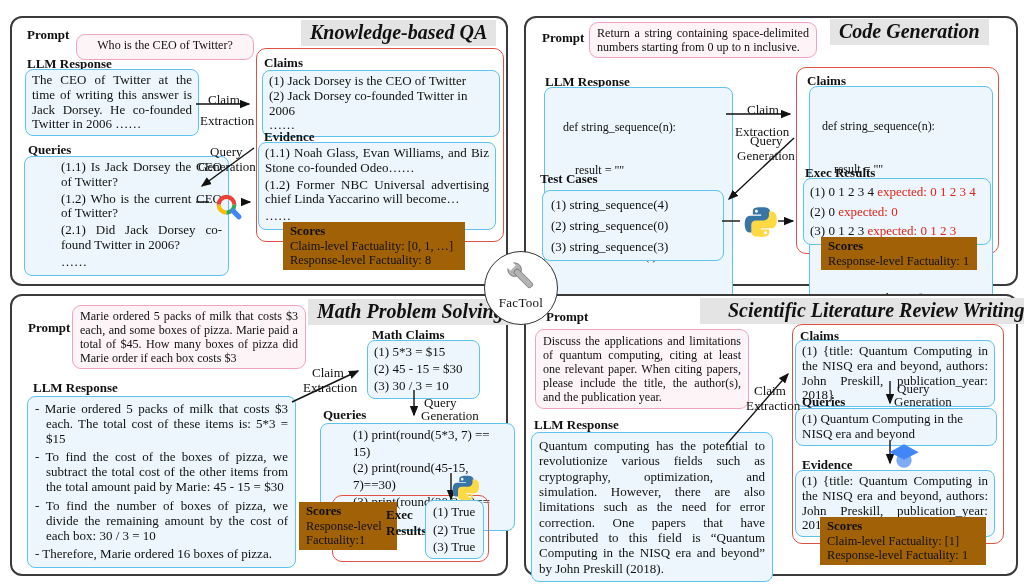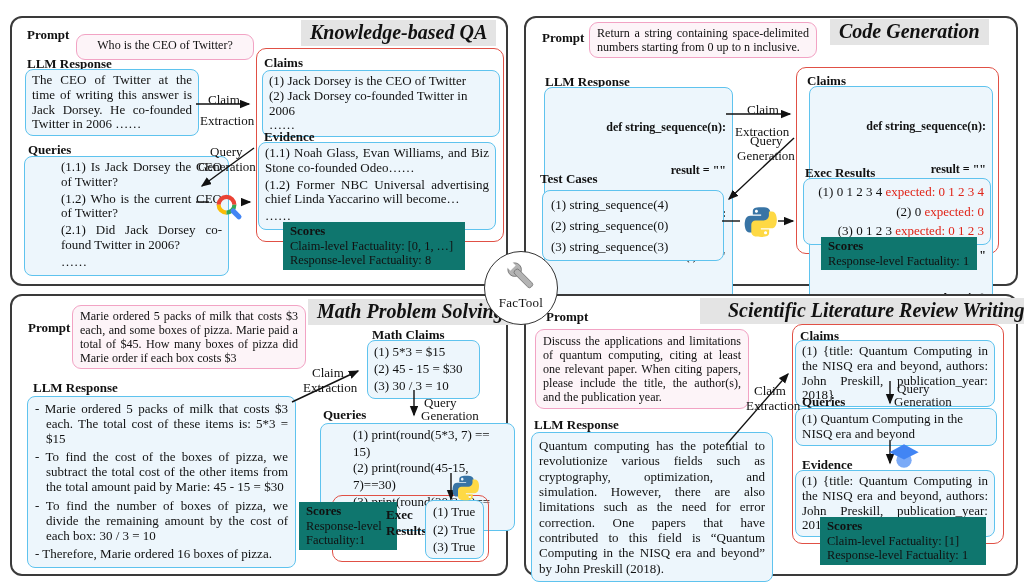--- a/index.html
+++ b/index.html
@@ -8,28 +8,28 @@
   .quad{position:absolute;background:#fff;border:2.2px solid #3a3a3a;border-radius:12px;}
   .abs{position:absolute;}
   .h{font-weight:bold;font-size:13px;white-space:nowrap;}
   .qtitle{position:absolute;background:#e4e4e4;font-style:italic;font-weight:bold;
           font-size:20px;padding:1px 9px 2px;white-space:nowrap;}
   .bluebox{position:absolute;border:1.6px solid #5fc3ee;background:#edf6fc;border-radius:8px;
            font-size:13px;line-height:1.14;padding:3px 6px;}
   .pinkbox{position:absolute;border:1.6px solid #f2a3c4;background:#fdf4f8;border-radius:9px;
            font-size:12.1px;line-height:1.16;padding:3px 7px;}
   .redbox{position:absolute;border:1.6px solid #e05045;border-radius:10px;background:transparent;}
-  .scores{position:absolute;background:#0f766e;font-size:12.4px;line-height:1.16;padding:2px 7px;}
+  .scores{position:absolute;background:#a16207;font-size:12.4px;line-height:1.16;padding:2px 7px;}
   .scores .h{font-size:12.8px;}
   .just{text-align:justify;}
   .para{margin:0 0 2px 0;}
   .hang{padding-left:11px;text-indent:-11px;margin:0 0 4px 0;}
-  .code{white-space:pre;font-size:12px;line-height:1.2;text-align:right;font-weight:bold;}
+  .code{white-space:pre;font-size:12px;line-height:1.2;text-align:left;}
   .spaced{line-height:1.62;}
-  .mid{line-height:1.5;text-align:right;}
+  .mid{line-height:1.5;}
   .lh13{line-height:1.3;}
   .arrlabel{position:absolute;font-size:13px;white-space:nowrap;z-index:6;}
   .redtext{color:#e02418;}
   .overlay{position:absolute;left:0;top:0;width:1024px;height:585px;z-index:10;pointer-events:none;}
   .icon{position:absolute;z-index:12;}
   .hub{position:absolute;left:484px;top:251px;width:72px;height:72px;border-radius:50%;
        background:#fff;border:1.6px solid #333;z-index:30;text-align:center;}
   .hub-label{font-size:13px;margin-top:-3px;letter-spacing:.3px;}
 </style>
 </head>

